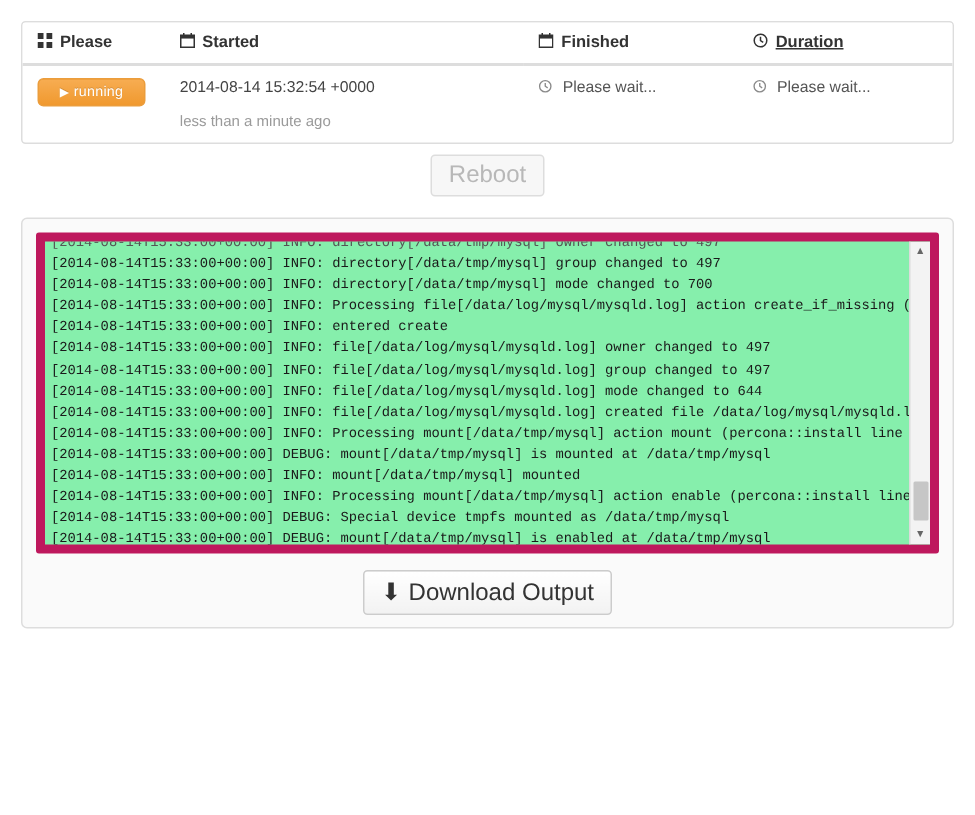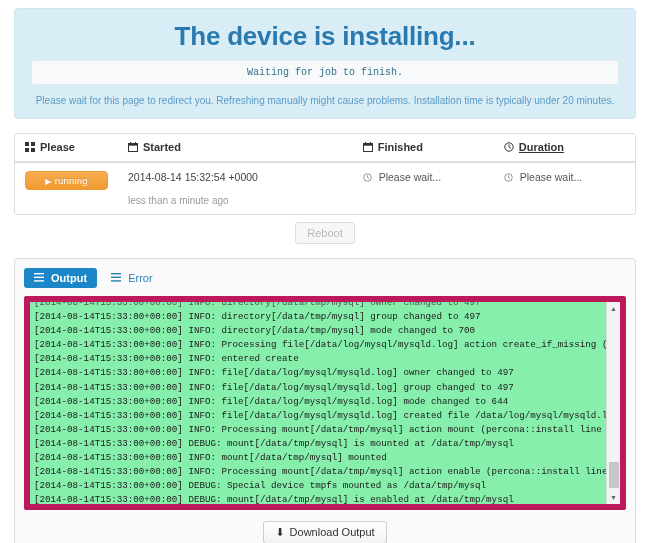--- a/index.html
+++ b/index.html
@@ -79,21 +79,21 @@
   .col-finish { width: 145px; }
   .col-dur    { width: 145px; text-decoration: underline; }
   .hdr-ico { display:inline-block; margin-right: 5px; vertical-align: -1px; }
   .sub { color: #9a9a9a; font-size: 10px; margin-top: 12px; }
   .muted-ico { color:#8a8a8a; margin-right:4px; vertical-align:-1px; }
   .wait-text { color:#555; }
 
   
   .badge-running {
     display: inline-block;
-    width: 83px;
+    width: 72px;
     text-align: center;
     background: linear-gradient(#f7ad52, #f0992f);
     border: 1px solid #eb9d3c;
     border-radius: 4px;
     color: #ffffff;
     font-size: 9.5px;
     padding: 3px 4px;
     text-shadow: 0 -1px 0 rgba(0,0,0,.15);
     letter-spacing: .2px;
     white-space: nowrap;
@@ -107,21 +107,21 @@
     font-size: 11px;
     color: #444;
   }
   .reboot-btn-row { text-align: center; margin-top: 7px; }
   .btn {
     display: inline-block;
     border: 1px solid #cccccc;
     background: linear-gradient(#ffffff, #f2f2f2);
     border-radius: 3px;
     padding: 4px 11px;
-    font-size: 11px;
+    font-size: 16px;
     color: #333;
   }
   .btn.disabled { color: #b8b8b8; border-color:#dddddd; background:#f7f7f7; }
 
   
   .panel {
     margin-top: 14px;
     background: #fafafa;
     border: 1px solid #dddddd;
     border-radius: 4px;
@@ -177,25 +177,20 @@
   }
 
   .download-row { text-align: center; margin-top: 11px; }
   .dl-ico { margin-right: 5px; }
 </style>
 </head>
 <body>
 
 <div class="page">
 
-  <div class="jumbotron">
-    <h1>The device is installing...</h1>
-    <div class="status-well">Waiting for job to finish.</div>
-    <div class="hint">Please wait for this page to redirect you. Refreshing manually might cause problems. Installation time is typically under 20 minutes.</div>
-  </div>
 
   <div class="table-wrap">
     <table class="jobtable">
       <thead>
         <tr>
           <th class="col-state">
             <span class="hdr-ico">
               <svg width="10" height="10" viewBox="0 0 10 10">
                   <rect x="0" y="0" width="4" height="4" fill="#333"></rect>
                   <rect x="6" y="0" width="4" height="4" fill="#333"></rect>
@@ -262,40 +257,20 @@
         </tr>
       </tbody>
     </table>
   </div>
 
   <div class="reboot-btn-row">
     <span class="btn disabled">Reboot</span>
   </div>
 
   <div class="panel">
-    <div class="tabs">
-      <div class="tab active">
-        <span class="tico">
-          <svg width="10" height="9" viewBox="0 0 10 9">
-              <rect x="0" y="0" width="10" height="1.4" fill="#ffffff"></rect>
-              <rect x="0" y="3.6" width="10" height="1.4" fill="#ffffff"></rect>
-              <rect x="0" y="7.2" width="10" height="1.4" fill="#ffffff"></rect>
-            </svg>
-        </span><span>Output</span>
-      </div>
-      <div class="tab">
-        <span class="tico">
-          <svg width="10" height="9" viewBox="0 0 10 9">
-              <rect x="0" y="0" width="10" height="1.4" fill="#2980b9"></rect>
-              <rect x="0" y="3.6" width="10" height="1.4" fill="#2980b9"></rect>
-              <rect x="0" y="7.2" width="10" height="1.4" fill="#2980b9"></rect>
-            </svg>
-        </span><span>Error</span>
-      </div>
-    </div>
 
     <div class="console">
       <div class="lines" id="log-lines"><div class="clipped">[2014-08-14T15:33:00+00:00] INFO: directory[/data/tmp/mysql] owner changed to 497</div><div>[2014-08-14T15:33:00+00:00] INFO: directory[/data/tmp/mysql] group changed to 497</div><div>[2014-08-14T15:33:00+00:00] INFO: directory[/data/tmp/mysql] mode changed to 700</div><div>[2014-08-14T15:33:00+00:00] INFO: Processing file[/data/log/mysql/mysqld.log] action create_if_missing (percona::install line 37)</div><div>[2014-08-14T15:33:00+00:00] INFO: entered create</div><div>[2014-08-14T15:33:00+00:00] INFO: file[/data/log/mysql/mysqld.log] owner changed to 497</div><div>[2014-08-14T15:33:00+00:00] INFO: file[/data/log/mysql/mysqld.log] group changed to 497</div><div>[2014-08-14T15:33:00+00:00] INFO: file[/data/log/mysql/mysqld.log] mode changed to 644</div><div>[2014-08-14T15:33:00+00:00] INFO: file[/data/log/mysql/mysqld.log] created file /data/log/mysql/mysqld.log</div><div>[2014-08-14T15:33:00+00:00] INFO: Processing mount[/data/tmp/mysql] action mount (percona::install line 44)</div><div>[2014-08-14T15:33:00+00:00] DEBUG: mount[/data/tmp/mysql] is mounted at /data/tmp/mysql</div><div>[2014-08-14T15:33:00+00:00] INFO: mount[/data/tmp/mysql] mounted</div><div>[2014-08-14T15:33:00+00:00] INFO: Processing mount[/data/tmp/mysql] action enable (percona::install line 44)</div><div>[2014-08-14T15:33:00+00:00] DEBUG: Special device tmpfs mounted as /data/tmp/mysql</div><div>[2014-08-14T15:33:00+00:00] DEBUG: mount[/data/tmp/mysql] is enabled at /data/tmp/mysql</div><div>[2014-08-14T15:33:00+00:00] INFO: mount[/data/tmp/mysql] enabled</div></div>
       <div class="sbar">
         <div class="arrow">▲</div>
         <div class="thumb"></div>
         <div class="arrow bot">▼</div>
       </div>
     </div>
 

